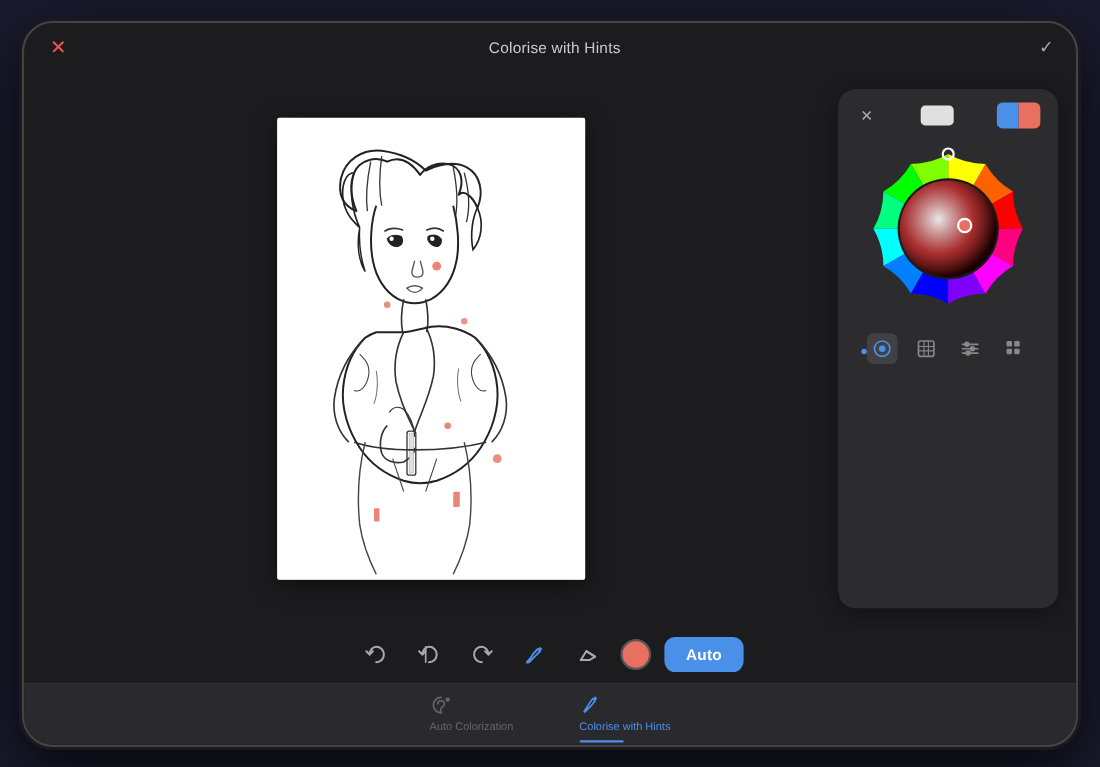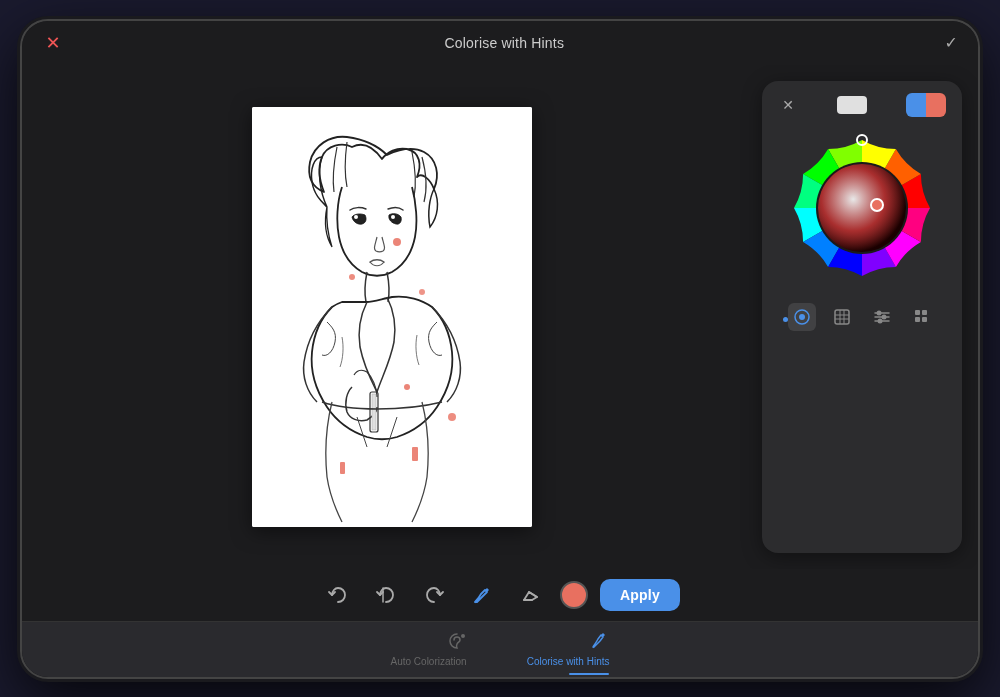--- a/index.html
+++ b/index.html
@@ -227,21 +227,21 @@
       display: flex;
       align-items: center;
       justify-content: center;
       gap: 60px;
       flex-shrink: 0;
       border-top: 1px solid #333;
     }
     .nav-item {
       display: flex;
       flex-direction: column;
-      align-items: flex-end;
+      align-items: flex-start;
       gap: 0;
       cursor: pointer;
       position: relative;
     }
     .nav-item.active .nav-label {
       color: #4a90e8;
     }
     .nav-item .nav-label {
       font-size: 10px;
       color: #666;
@@ -496,21 +496,21 @@
         </svg>
       </div>
       <div class="tool-btn eraser-btn">
         <svg width="22" height="22" viewBox="0 0 22 22">
           <path d="M5,16 L10,8 L18,13 L13,16 Z" fill="none" stroke="#aaa" stroke-width="1.8" stroke-linejoin="round"></path>
           <path d="M5,16 L13,16" stroke="#aaa" stroke-width="1.8" stroke-linecap="round"></path>
           <path d="M10,8 L18,13" stroke="#aaa" stroke-width="1.8" stroke-linecap="round"></path>
         </svg>
       </div>
       <div class="color-dot"></div>
-      <button class="apply-btn">Apply</button>
+      <button class="apply-btn">Auto</button>
     </div>
 
     <div class="bottom-nav">
       <div class="nav-item">
         <div class="nav-icon">
           <svg width="20" height="20" viewBox="0 0 20 20">
             <path d="M10,3 C6.13,3 3,6.13 3,10 C3,13.87 6.13,17 10,17 C10,17 9,15 10,13 C11,11 13,11 13,9 C13,7.34 11.66,6 10,6 C8.34,6 7,7.34 7,9" fill="none" stroke="#666" stroke-width="1.5" stroke-linecap="round"></path>
             <circle cx="16" cy="5" r="2" fill="#666"></circle>
           </svg>
         </div>

